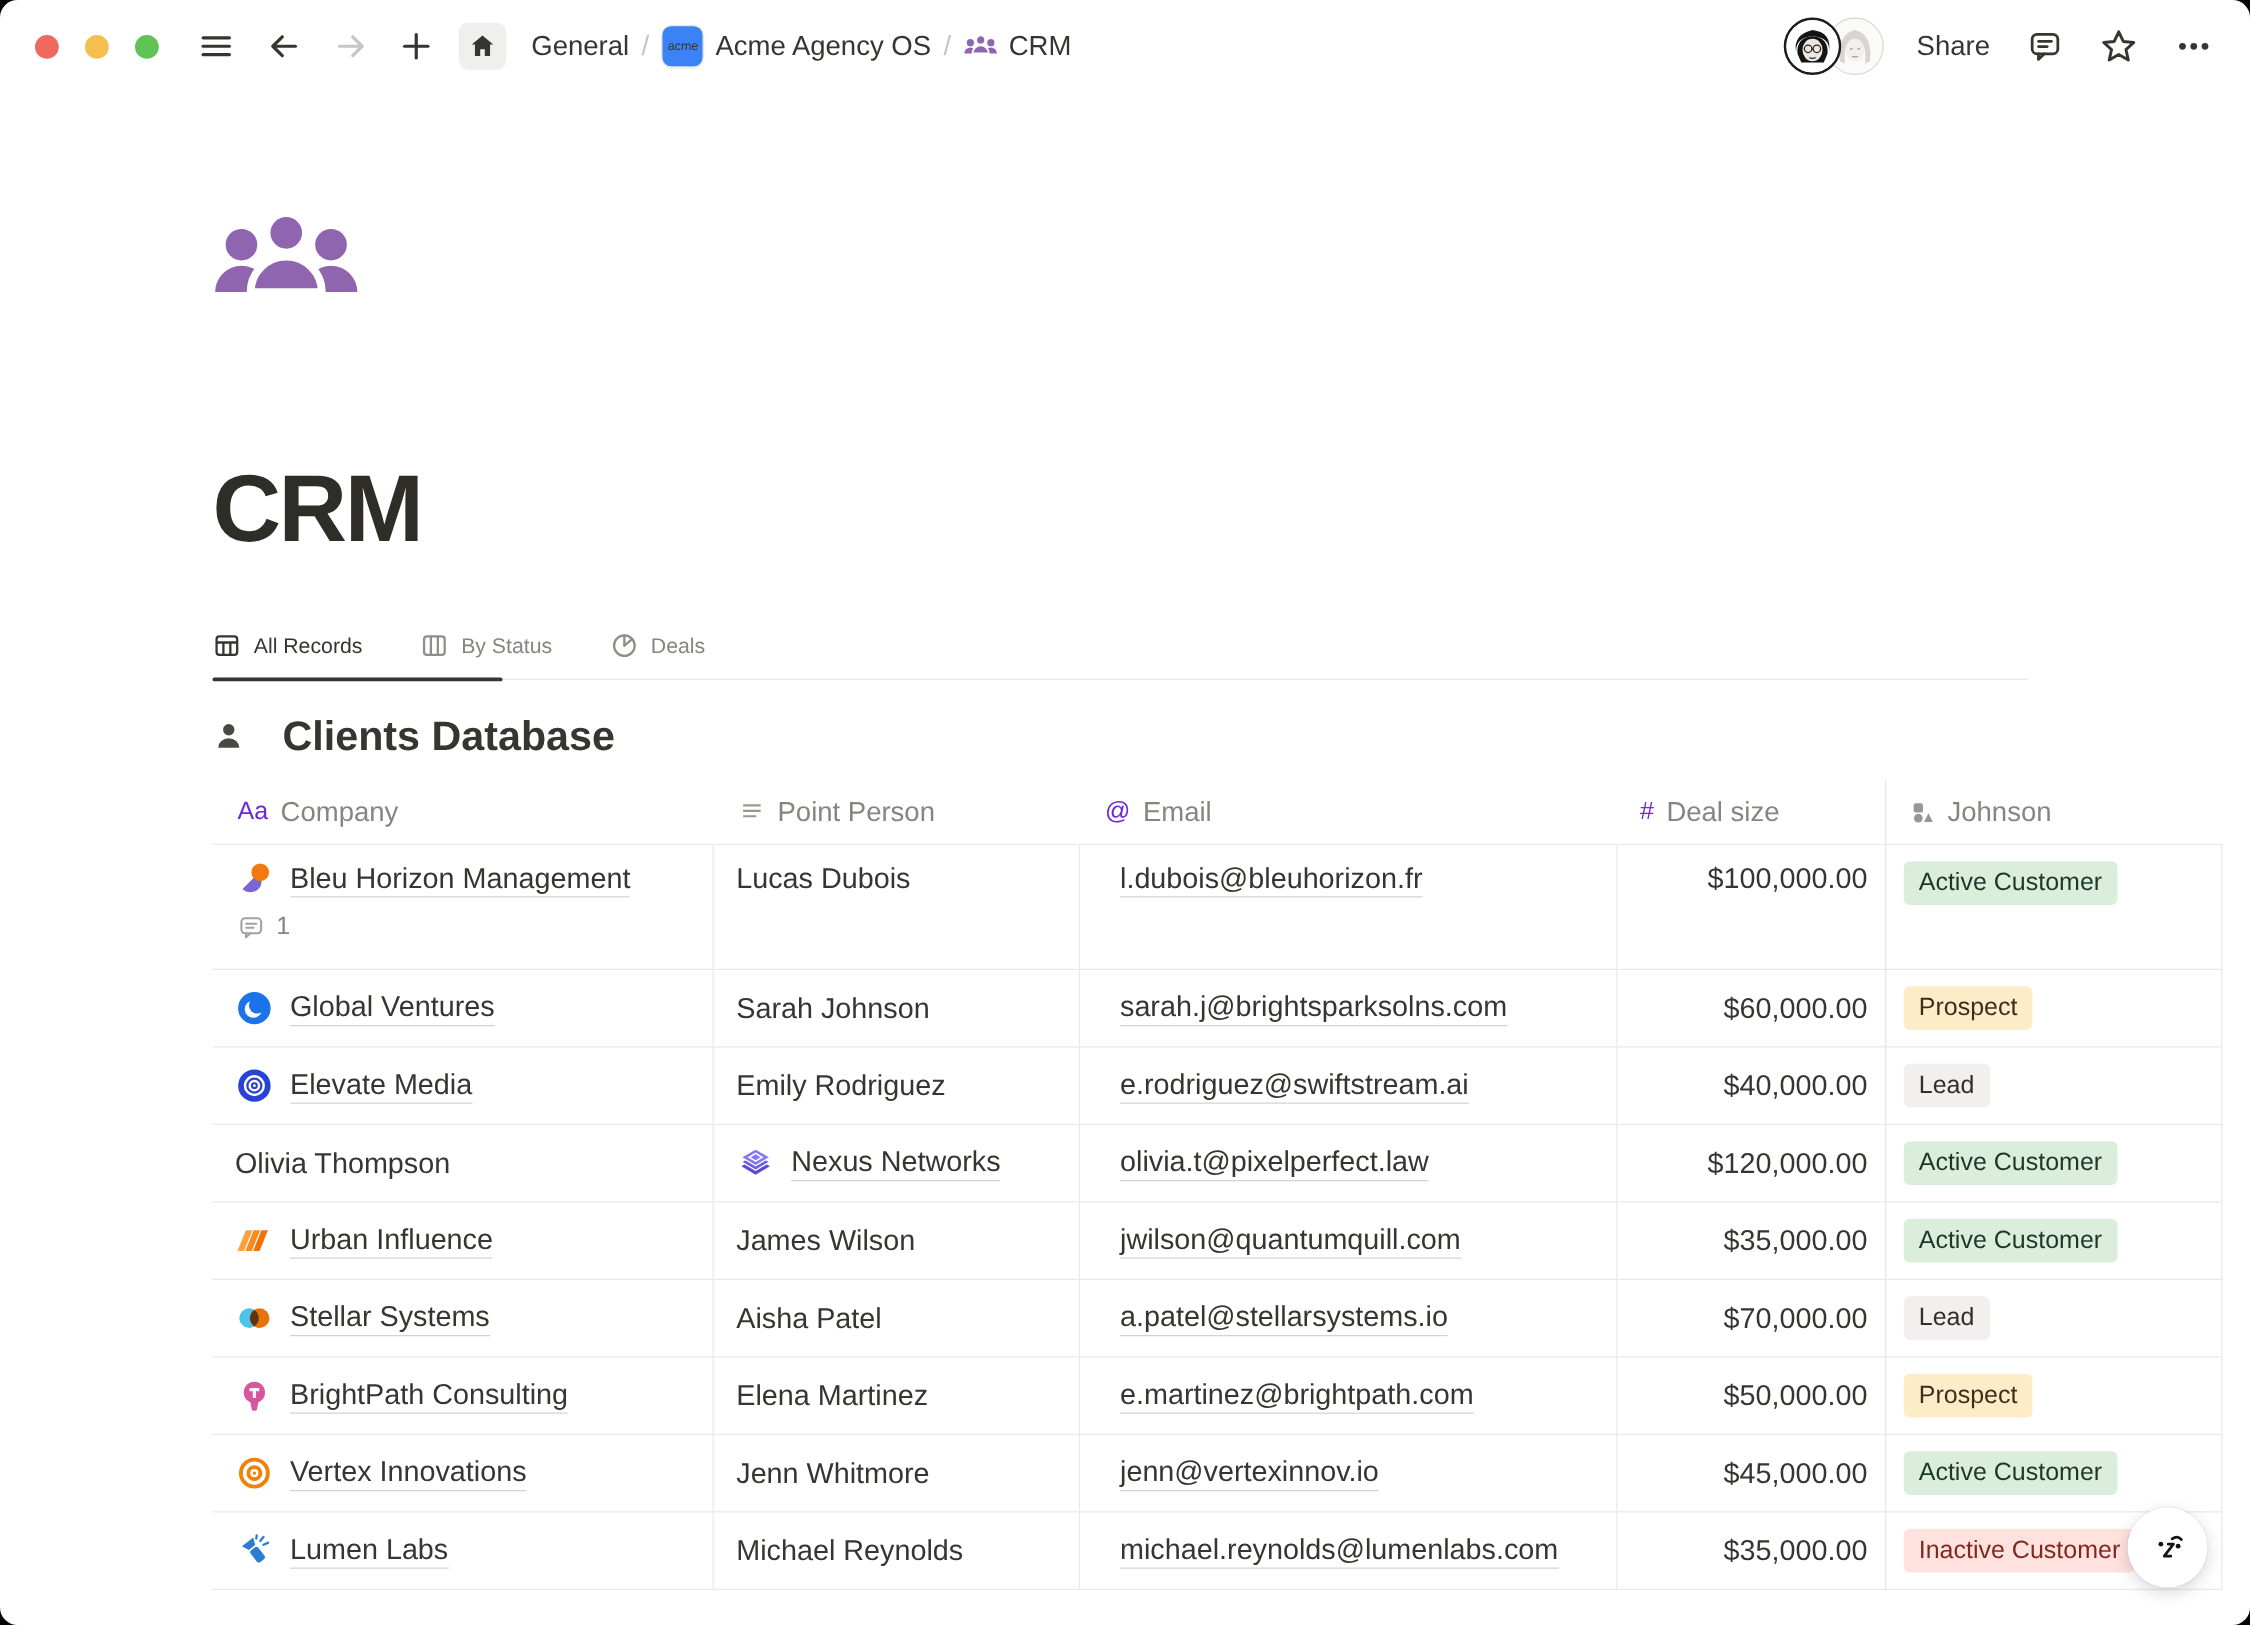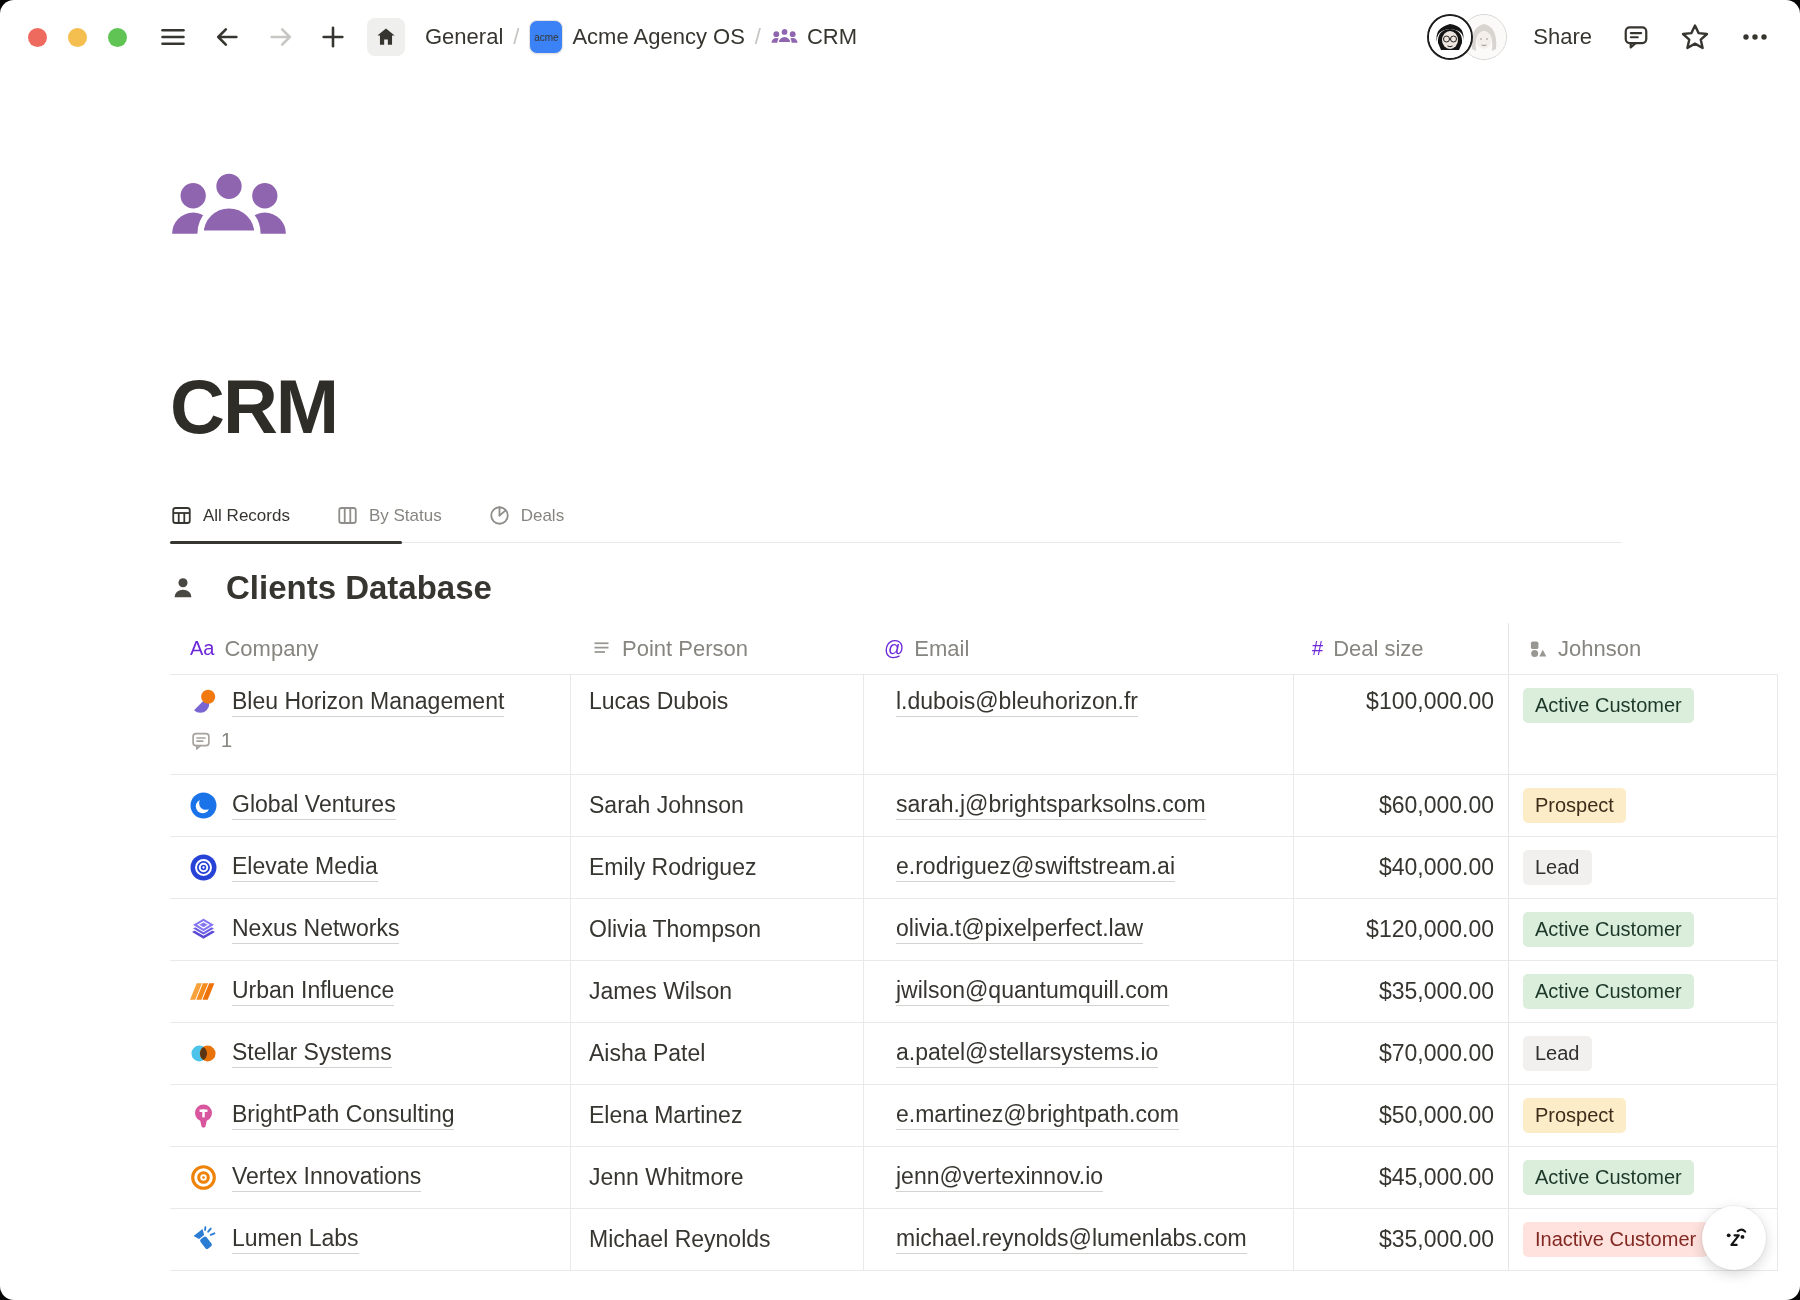--- a/index.html
+++ b/index.html
@@ -364,34 +364,34 @@
         <div class="td">
             <span class="email-link">e.rodriguez@swiftstream.ai</span>
           </div>
         <div class="td deal">$40,000.00</div>
         <div class="td status">
             <span class="badge status-badge badge-gray">Lead</span>
           </div>
       </div>
 
       <div class="trow tr">
+        <div class="td">Olivia Thompson</div>
         <div class="td company">
           <div class="company-main">
             <span class="logo">
               <svg width="27" height="27" viewBox="0 0 26 26">
                   <path d="M13 9 L24 15.5 13 22 2 15.5 Z" fill="#5b4bd4"></path>
                   <path d="M13 5.5 L24 12 13 18.5 2 12 Z" fill="#6d5ce6" stroke="#fff" stroke-width="1"></path>
                   <path d="M13 2 L24 8.5 13 15 2 8.5 Z" fill="#8577f3" stroke="#fff" stroke-width="1"></path>
                   <path d="M13 5.5 L18 8.5 13 11.5 8 8.5 Z" fill="none" stroke="#fff" stroke-width="1.2"></path>
                 </svg>
             </span>
             <span class="link">Nexus Networks</span>
           </div>
         </div>
-        <div class="td">Olivia Thompson</div>
         <div class="td">
             <span class="email-link">olivia.t@pixelperfect.law</span>
           </div>
         <div class="td deal">$120,000.00</div>
         <div class="td status">
             <span class="badge status-badge badge-green">Active Customer</span>
           </div>
       </div>
 
       <div class="trow tr">

